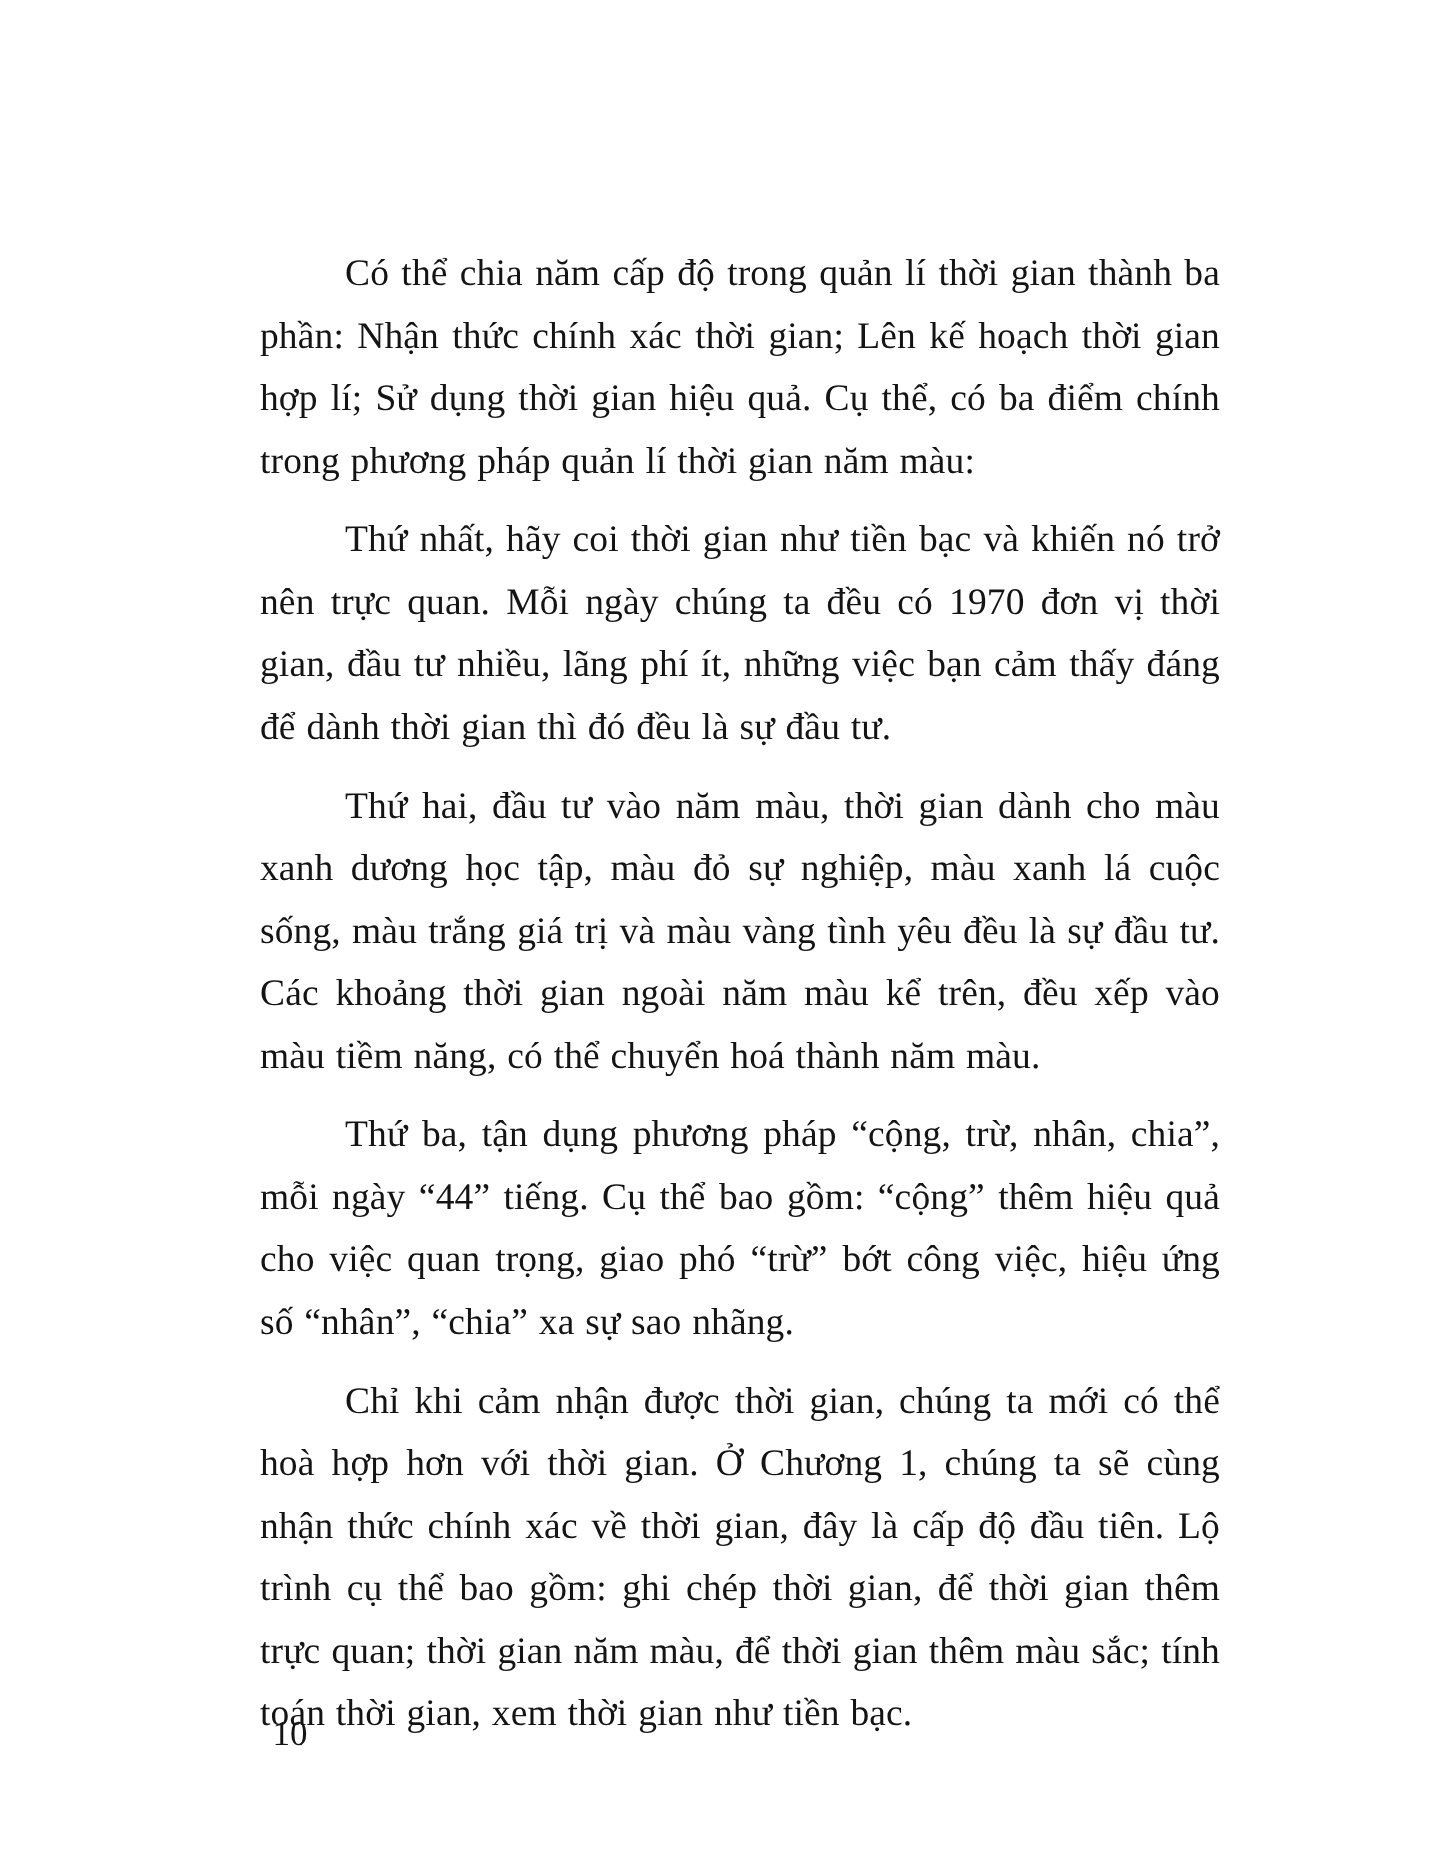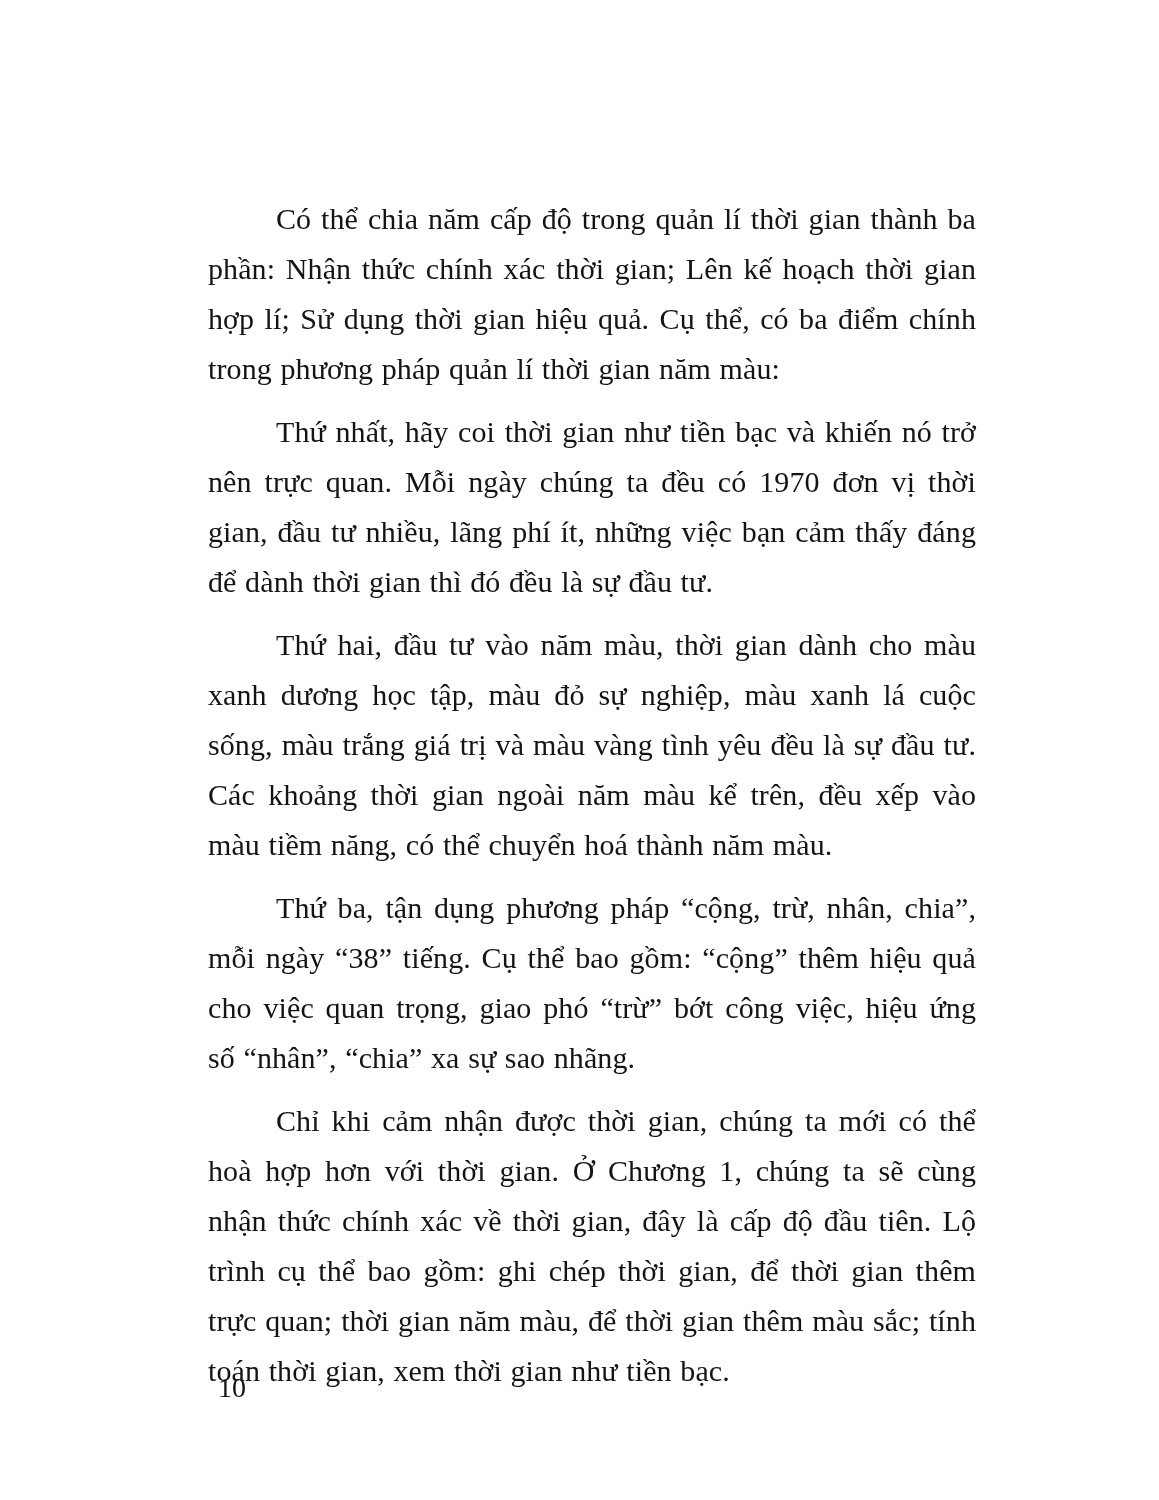--- a/index.html
+++ b/index.html
@@ -54,17 +54,17 @@
     }
   </style>
 </head>
 <body>
 
 <div class="book-page">
   <div class="content">
     <p>Có thể chia năm cấp độ trong quản lí thời gian thành ba phần: Nhận thức chính xác thời gian; Lên kế hoạch thời gian hợp lí; Sử dụng thời gian hiệu quả. Cụ thể, có ba điểm chính trong phương pháp quản lí thời gian năm màu:</p>
     <p>Thứ nhất, hãy coi thời gian như tiền bạc và khiến nó trở nên trực quan. Mỗi ngày chúng ta đều có 1970 đơn vị thời gian, đầu tư nhiều, lãng phí ít, những việc bạn cảm thấy đáng để dành thời gian thì đó đều là sự đầu tư.</p>
     <p>Thứ hai, đầu tư vào năm màu, thời gian dành cho màu xanh dương học tập, màu đỏ sự nghiệp, màu xanh lá cuộc sống, màu trắng giá trị và màu vàng tình yêu đều là sự đầu tư. Các khoảng thời gian ngoài năm màu kể trên, đều xếp vào màu tiềm năng, có thể chuyển hoá thành năm màu.</p>
-    <p>Thứ ba, tận dụng phương pháp “cộng, trừ, nhân, chia”, mỗi ngày “38” tiếng. Cụ thể bao gồm: “cộng” thêm hiệu quả cho việc quan trọng, giao phó “trừ” bớt công việc, hiệu ứng số “nhân”, “chia” xa sự sao nhãng.</p>
+    <p>Thứ ba, tận dụng phương pháp “cộng, trừ, nhân, chia”, mỗi ngày “44” tiếng. Cụ thể bao gồm: “cộng” thêm hiệu quả cho việc quan trọng, giao phó “trừ” bớt công việc, hiệu ứng số “nhân”, “chia” xa sự sao nhãng.</p>
     <p>Chỉ khi cảm nhận được thời gian, chúng ta mới có thể hoà hợp hơn với thời gian. Ở Chương 1, chúng ta sẽ cùng nhận thức chính xác về thời gian, đây là cấp độ đầu tiên. Lộ trình cụ thể bao gồm: ghi chép thời gian, để thời gian thêm trực quan; thời gian năm màu, để thời gian thêm màu sắc; tính toán thời gian, xem thời gian như tiền bạc.</p>
   </div>
   <div class="page-number">10</div>
 </div>
 
 </body></html>

